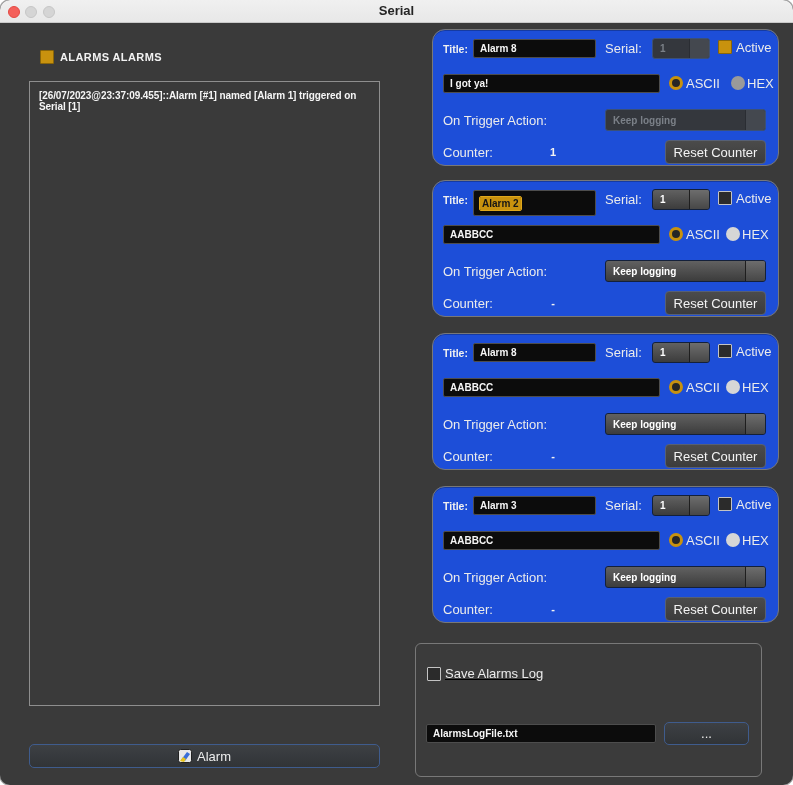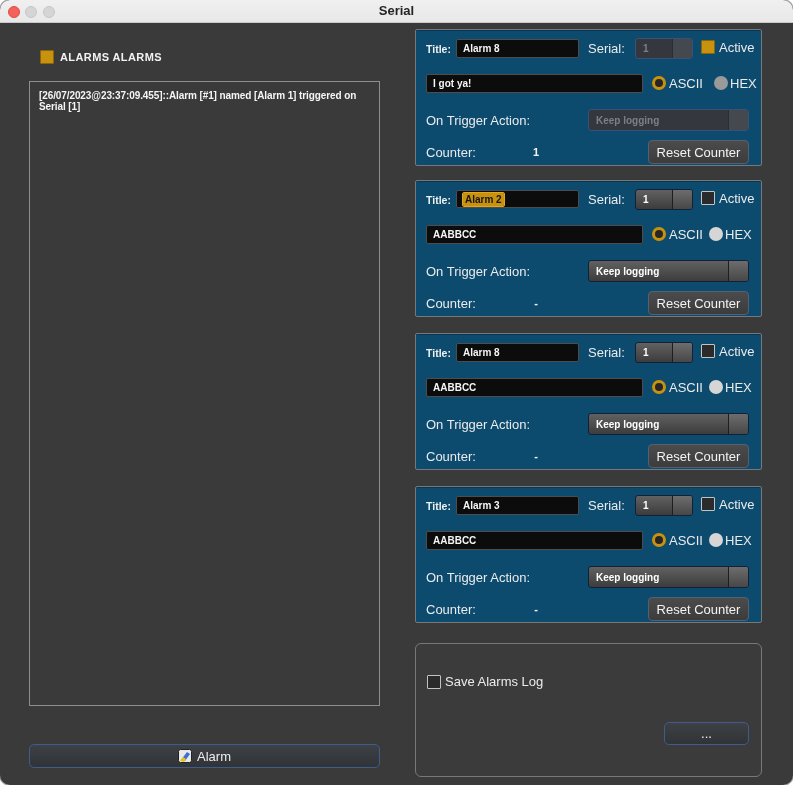--- a/index.html
+++ b/index.html
@@ -34,22 +34,22 @@
   }
   .logline{padding:8px 8px 0 9px;font-size:10px;font-weight:bold;color:#f5f5f5;letter-spacing:-.1px;}
   .btn-outline{
     background:linear-gradient(#3d4044,#313437);
     border:1px solid #3f5c8d;border-radius:5px;color:#ededed;
     display:flex;align-items:center;justify-content:center;font-size:13px;
   }
   .clear-btn{position:absolute;left:29px;top:744px;width:351px;height:24px;gap:5px;}
   
   .panel{
-    position:absolute;left:415px;width:347px;height:137px;
-    border:1px solid #787878;border-radius:2px;background:#0c4a6e;
+    position:absolute;left:432px;width:347px;height:137px;
+    border:1px solid #787878;border-radius:13px;background:#1d4ed8;
     box-shadow:inset 0 1px 0 rgba(0,0,0,.25);
   }
   .panel .inner{position:relative;width:100%;height:100%;overflow:hidden;}
   .slabel{position:absolute;font-size:10.5px;font-weight:bold;color:#f0f0f0;}
   .ulabel{position:absolute;font-size:13px;color:#ebebeb;}
   .tinput{
     position:absolute;background:#0c0c0c;border:1px solid #4d4d4d;border-radius:2px;
     color:#f5f5f5;font-size:10px;font-weight:bold;display:flex;align-items:center;
     padding:0 6px;white-space:nowrap;overflow:hidden;
   }
@@ -70,21 +70,21 @@
     position:absolute;background:linear-gradient(#4b4b4b,#3c3c3c);
     border:1px solid #566075;border-radius:4px;color:#f3f3f3;font-size:13px;
     display:flex;align-items:center;justify-content:center;
   }
   .counter-val{position:absolute;font-size:11px;font-weight:bold;color:#f2f2f2;width:30px;text-align:center;}
   
   .savebox{
     position:absolute;left:415px;top:643px;width:347px;height:134px;
     border:1px solid #787878;border-radius:6px;background:#3b3b3b;
   }
-  .savebox .cbrow{position:absolute;left:11px;top:30px;display:flex;align-items:center;}
+  .savebox .cbrow{position:absolute;left:11px;top:22px;display:flex;align-items:center;text-decoration:underline;}
   .savebox .cbrow .lbl{margin-left:4px;font-size:13px;color:#ebebeb;}
   .browse-btn{position:absolute;left:248px;top:78px;width:85px;height:23px;}
   
   .clear-icon{width:14px;height:14px;display:inline-block;}
 </style>
 </head>
 <body>
 
 <div class="window">
 
@@ -143,21 +143,21 @@
 
       <span class="ulabel" style="left:10px;top:115px">Counter:</span>
       <span class="counter-val" style="left:105px;top:116px">1</span>
       <button class="reset-btn" style="left:232px;top:110px;width:101px;height:24px">Reset Counter</button>
     </div>
   </div>
 
   <div class="panel" style="top:180px">
     <div class="inner">
       <span class="slabel" style="left:10px;top:13px">Title:</span>
-      <div class="tinput" style="left:40px;top:9px;width:123px;height:18px">
+      <div class="tinput" style="left:40px;top:9px;width:123px;height:26px">
           <span class="sel">Alarm 2</span>
         </div>
       <span class="ulabel" style="left:172px;top:11px">Serial:</span>
       <div class="combo enabled" style="left:219px;top:8px;width:58px;height:21px">
         <span class="val">1</span>
           <span class="dbtn"></span>
       </div>
       <span class="cb" style="position:absolute;left:285px;top:10px"></span>
       <span class="ulabel" style="left:303px;top:10px">Active</span>
 
@@ -247,16 +247,19 @@
       <span class="counter-val" style="left:105px;top:116px">-</span>
       <button class="reset-btn" style="left:232px;top:110px;width:101px;height:24px">Reset Counter</button>
     </div>
   </div>
 
   <div class="savebox">
     <div class="cbrow">
       <span class="cb"></span>
       <span class="lbl">Save Alarms Log</span>
     </div>
+    <div class="tinput" style="left:10px;top:80px;width:230px;height:19px">
+        <span>AlarmsLogFile.txt</span>
+      </div>
     <button class="btn-outline browse-btn">...</button>
   </div>
 
 </div>
 
 </body></html>

